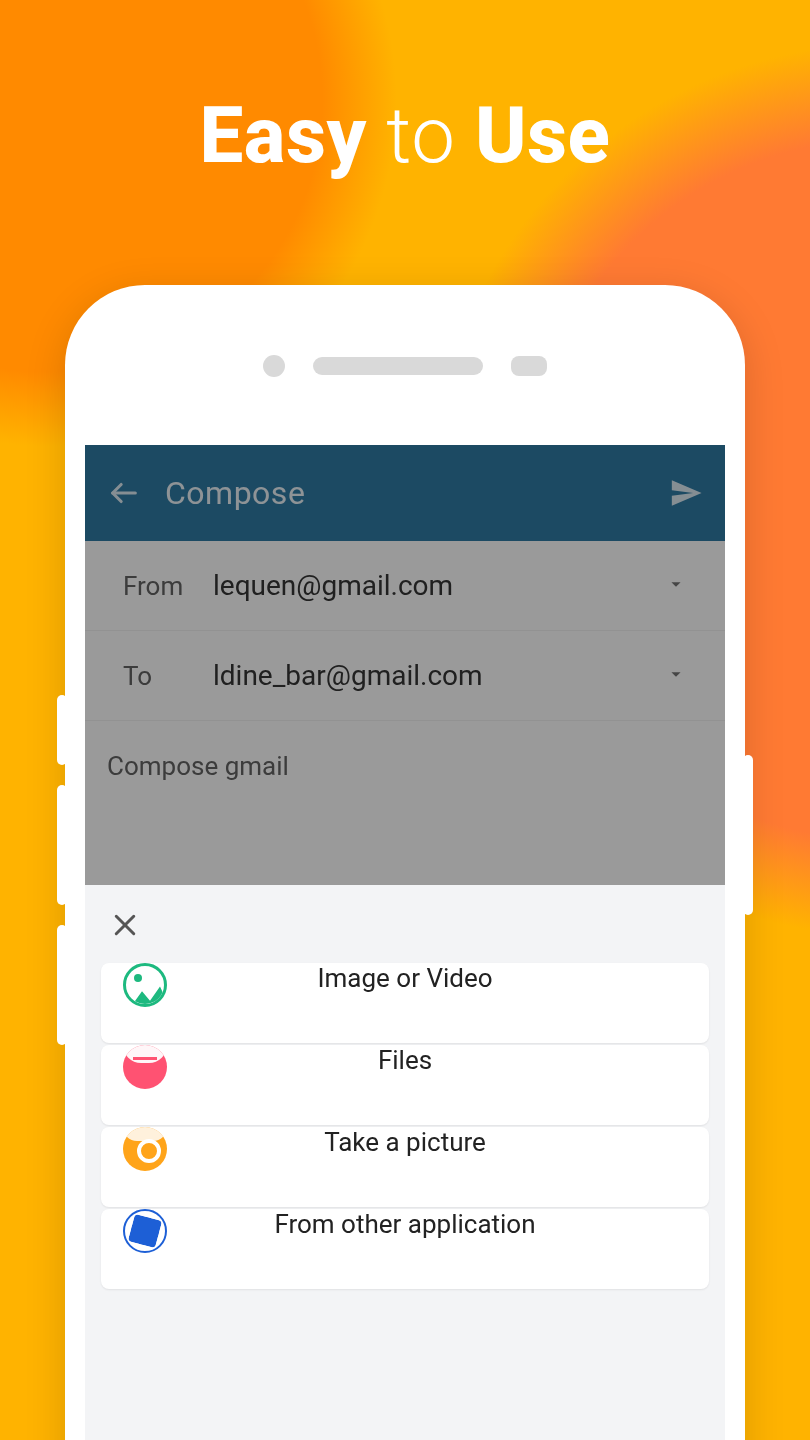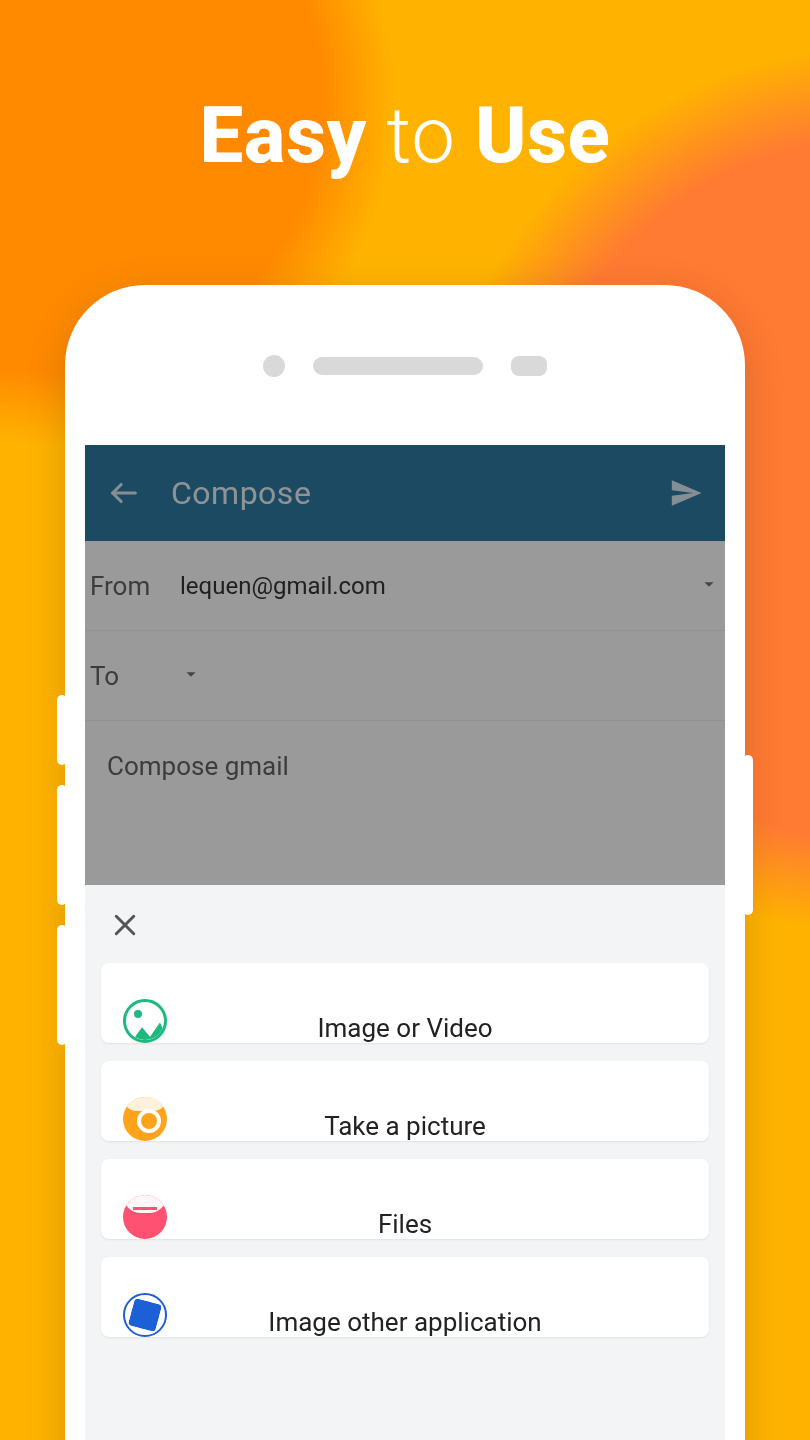--- a/index.html
+++ b/index.html
@@ -59,45 +59,45 @@
   .dot { width:22px; height:22px; background:#d9d9d9; border-radius:50%; }
   .bar { width:170px; height:18px; background:#d9d9d9; border-radius:10px; }
   .pill { width:36px; height:20px; background:#d9d9d9; border-radius:8px; }
 
   .screen { position:absolute; top:160px; left:20px; right:20px; bottom:0; overflow:hidden; }
 
   
   .app { position:absolute; inset:0; }
   .appbar {
     height:96px; background:#1a6e9b; color:#e9f2f8;
-    display:flex; align-items:center; padding:0 22px; gap:30px;
+    display:flex; align-items:center; padding:0 22px; gap:24px;
   }
   .appbar .title { font-size:32px; font-weight:400; letter-spacing:.5px; flex:1; }
   .appbar .back, .appbar .send { display:flex; align-items:center; justify-content:center; color:#d9e9f3; }
 
-  .field-row { height:90px; display:flex; align-items:center; padding:0 5px; border-bottom:1px solid rgba(0,0,0,.06); }
+  .field-row { height:90px; display:flex; align-items:center; padding:0 38px; border-bottom:1px solid rgba(0,0,0,.06); }
   .field-row .label { width:90px; color:#555; font-size:26px; }
-  .field-row .value { flex:1; color:#222; font-size:24px; }
+  .field-row .value { flex:1; color:#222; font-size:28px; }
   .field-row .caret { color:#666; }
   .subject-row { height:90px; display:flex; align-items:center; padding:0 22px; color:#555; font-size:26px; border-bottom:1px solid rgba(0,0,0,.06);}
   .body-row { height:90px; display:flex; align-items:center; padding:0 22px; color:#555; font-size:26px; }
 
   .dim { position:absolute; inset:0; background:rgba(30,30,30,.45); }
 
   
   .sheet {
     position:absolute; left:0; right:0; bottom:0;
     top:440px;
     background:#f3f4f6;
     padding:16px 16px 0 16px;
   }
   .close { width:48px; height:48px; display:flex; align-items:center; justify-content:center; color:#555; margin-bottom:14px; }
   .option {
     background:#fff; border-radius:8px; box-shadow:0 1px 2px rgba(0,0,0,.08);
-    height:80px; display:flex; align-items:flex-end; padding:0 22px; margin-bottom:18px;
+    height:80px; display:flex; align-items:flex-start; padding:0 22px; margin-bottom:2px;
   }
   .option .icon { width:44px; height:44px; border-radius:50%; margin-right:20px; display:flex; align-items:center; justify-content:center; flex:0 0 44px; }
   .option .text { flex:1; text-align:center; font-size:26px; color:#222; margin-left:-64px; }
 
   
   .ic-image { background: linear-gradient(#fff,#fff); border:3px solid #1db97f; position:relative; overflow:hidden; }
   .ic-image::before { content:""; position:absolute; left:8px; top:8px; width:8px; height:8px; background:#1db97f; border-radius:50%; }
   .ic-image::after { content:""; position:absolute; left:4px; bottom:-4px; width:40px; height:24px; background:#1db97f; clip-path: polygon(0 100%, 30% 30%, 50% 70%, 75% 10%, 100% 100%); }
 
   .ic-camera { background:#ffa41a; position:relative; overflow:hidden; }
@@ -161,20 +161,21 @@
           <span class="value">lequen@gmail.com</span>
           <span class="caret">
             <svg width="22" height="22" viewBox="0 0 24 24" fill="currentColor">
                 <path d="M7 10l5 5 5-5z"></path>
               </svg>
           </span>
         </div>
 
         <div class="field-row">
           <span class="label">To</span>
+          <span class="value">ldine_bar@gmail.com</span>
           <span class="caret">
             <svg width="22" height="22" viewBox="0 0 24 24" fill="currentColor">
                 <path d="M7 10l5 5 5-5z"></path>
               </svg>
           </span>
         </div>
 
         <div class="body-row">
           <span>Compose gmail</span>
         </div>
@@ -188,27 +189,27 @@
               <line x1="5" y1="5" x2="19" y2="19"></line>
               <line x1="19" y1="5" x2="5" y2="19"></line>
             </svg>
         </div>
 
         <div class="option">
           <div class="icon ic-image"></div>
           <div class="text">Image or Video</div>
         </div>
         <div class="option">
+          <div class="icon ic-files"></div>
+          <div class="text">Files</div>
+        </div>
+        <div class="option">
           <div class="icon ic-camera"></div>
           <div class="text">Take a picture</div>
         </div>
         <div class="option">
-          <div class="icon ic-files"></div>
-          <div class="text">Files</div>
-        </div>
-        <div class="option">
           <div class="icon ic-other"></div>
-          <div class="text">Image other application</div>
+          <div class="text">From other application</div>
         </div>
       </div>
     </div>
   </div>
 </div>
 
 </body></html>

